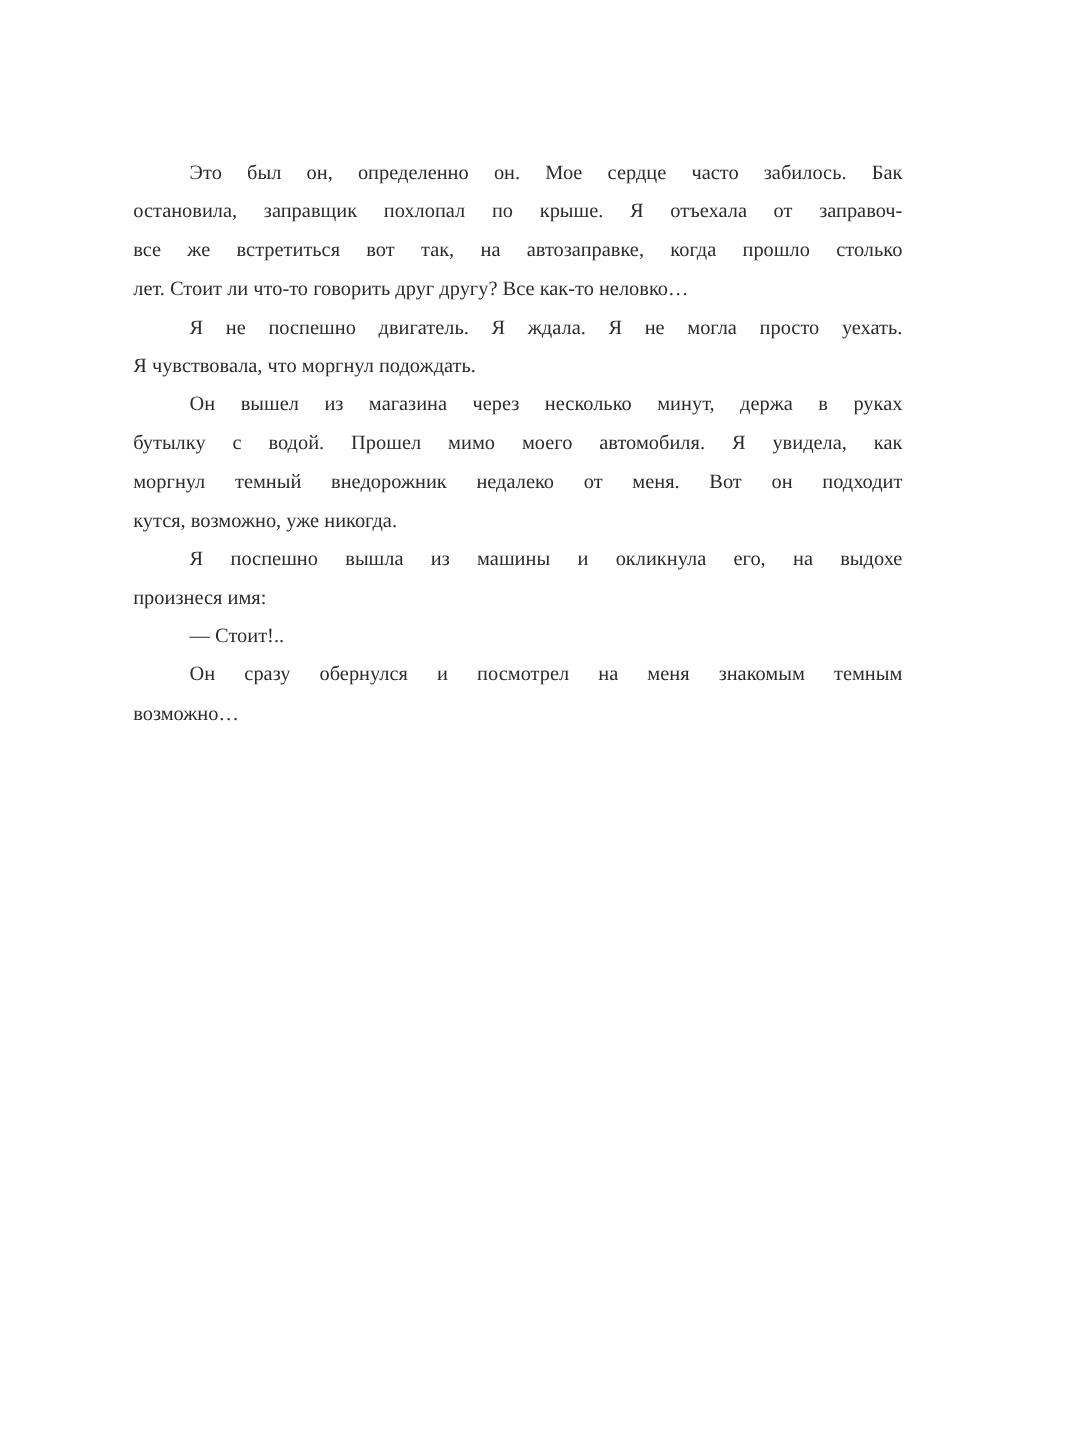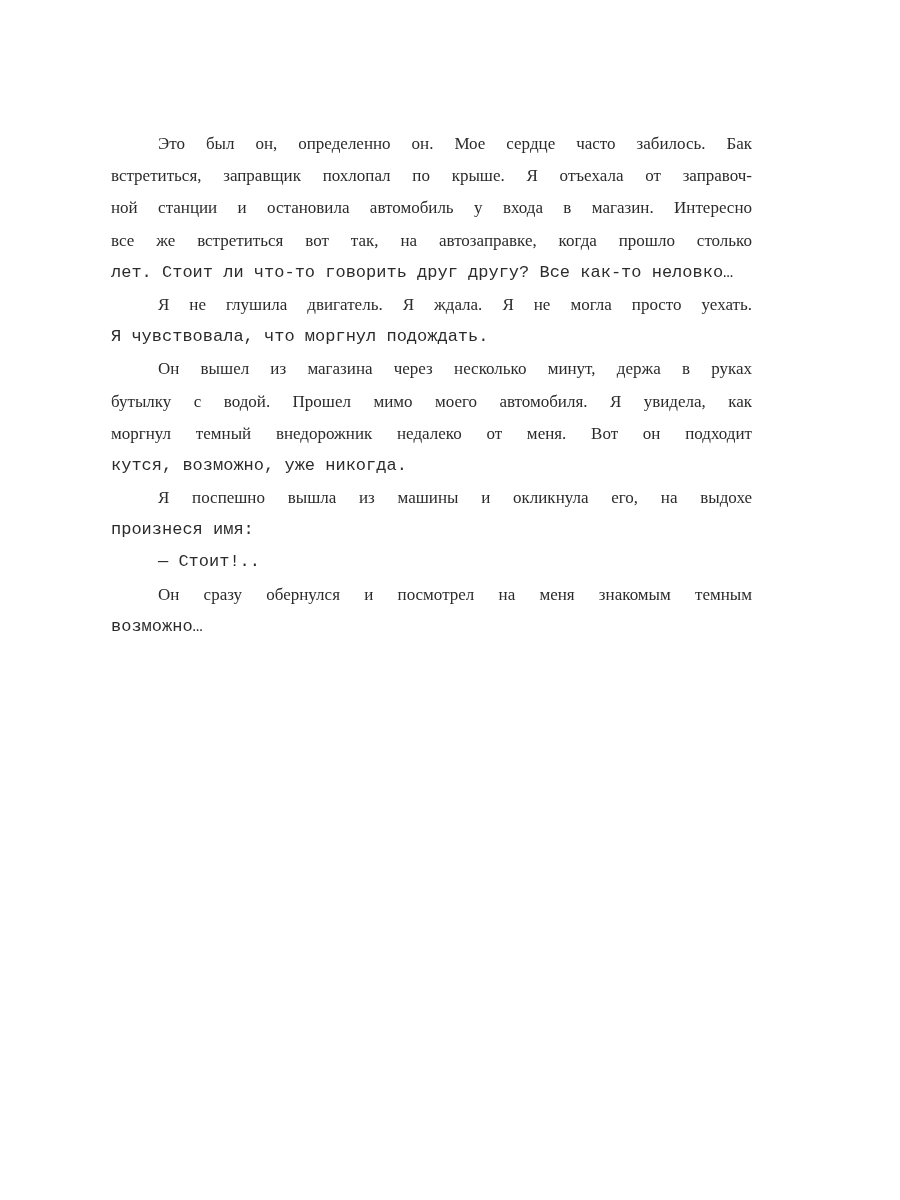--- a/index.html
+++ b/index.html
@@ -25,39 +25,37 @@
     }
     .line {
       display: block;
       height: 32.2px;
       white-space: nowrap;
       text-align: justify;
       text-align-last: justify;
     }
     .line.last {
       text-align-last: left;
-      font-family: Liberation Mono, monospace;
     }
     .line.indent {
       text-indent: 47px;
     }
   </style>
 </head>
 <body>
 
 <div class="page">
   <div>
     <span class="line indent">Это был он, определенно он. Мое сердце часто забилось. Бак</span>
-    <span class="line">встретиться, заправщик похлопал по крыше. Я отъехала от заправоч-</span>
-    <span class="line">ной станции и остановила автомобиль у входа в магазин. Интересно</span>
+    <span class="line">остановила, заправщик похлопал по крыше. Я отъехала от заправоч-</span>
     <span class="line">все же встретиться вот так, на автозаправке, когда прошло столько</span>
     <span class="line last">лет. Стоит ли что-то говорить друг другу? Все как-то неловко…</span>
   </div>
   <div>
-    <span class="line indent">Я не глушила двигатель. Я ждала. Я не могла просто уехать.</span>
+    <span class="line indent">Я не поспешно двигатель. Я ждала. Я не могла просто уехать.</span>
     <span class="line last">Я чувствовала, что моргнул подождать.</span>
   </div>
   <div>
     <span class="line indent">Он вышел из магазина через несколько минут, держа в руках</span>
     <span class="line">бутылку с водой. Прошел мимо моего автомобиля. Я увидела, как</span>
     <span class="line">моргнул темный внедорожник недалеко от меня. Вот он подходит</span>
     <span class="line last">кутся, возможно, уже никогда.</span>
   </div>
   <div>
     <span class="line indent">Я поспешно вышла из машины и окликнула его, на выдохе</span>

